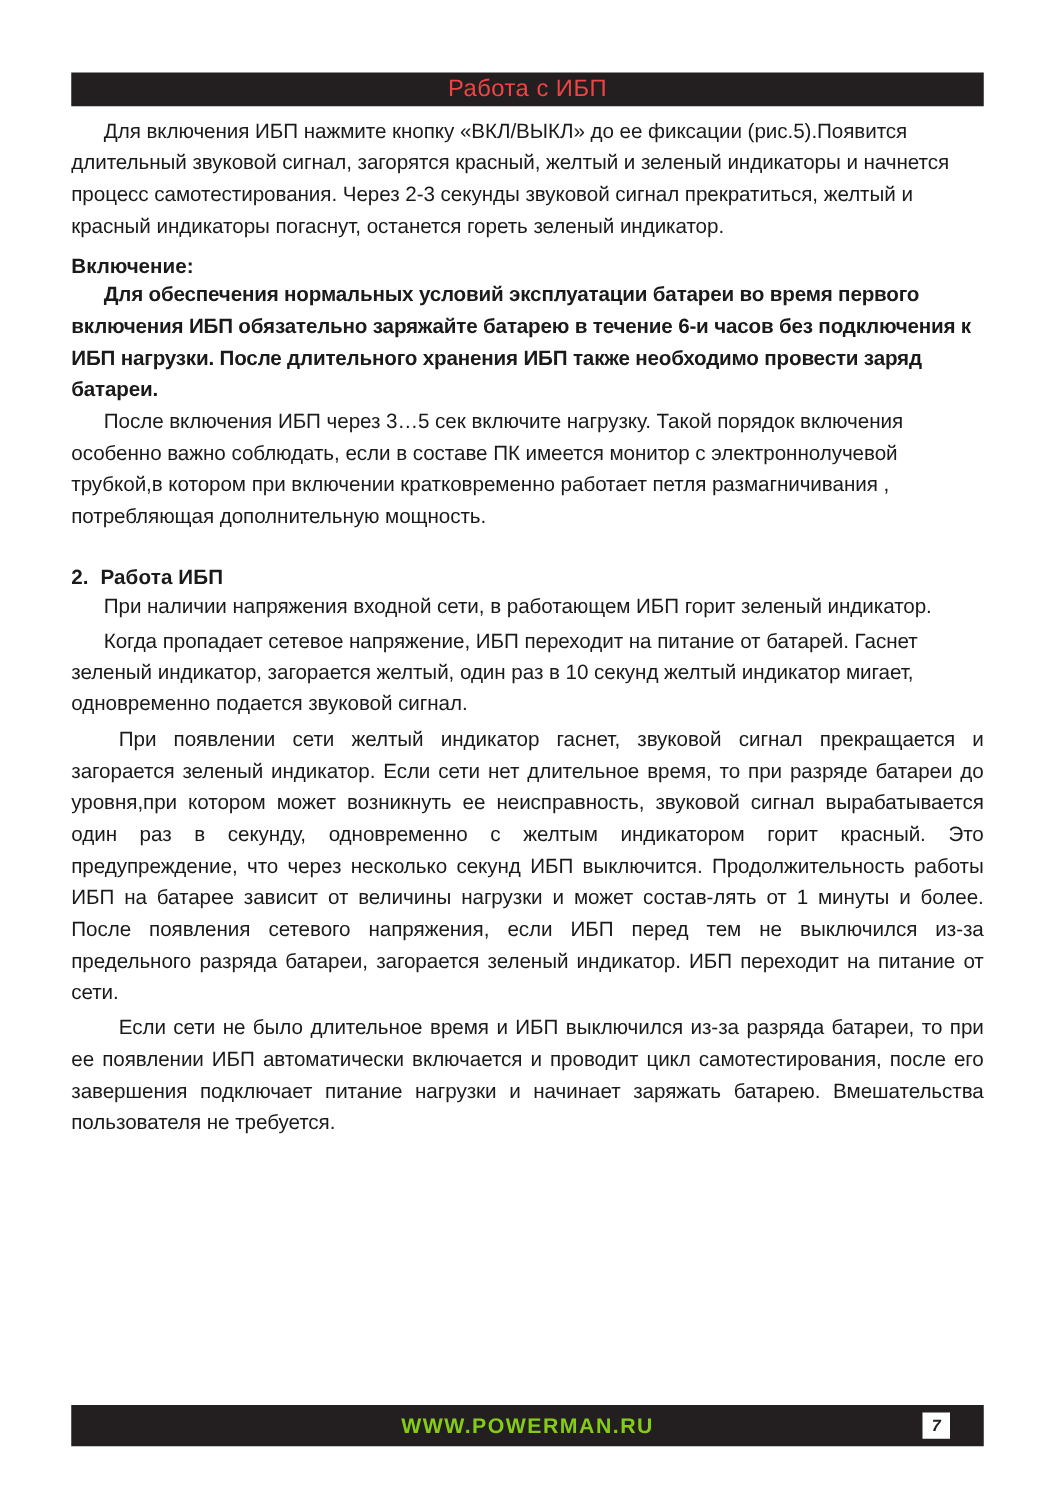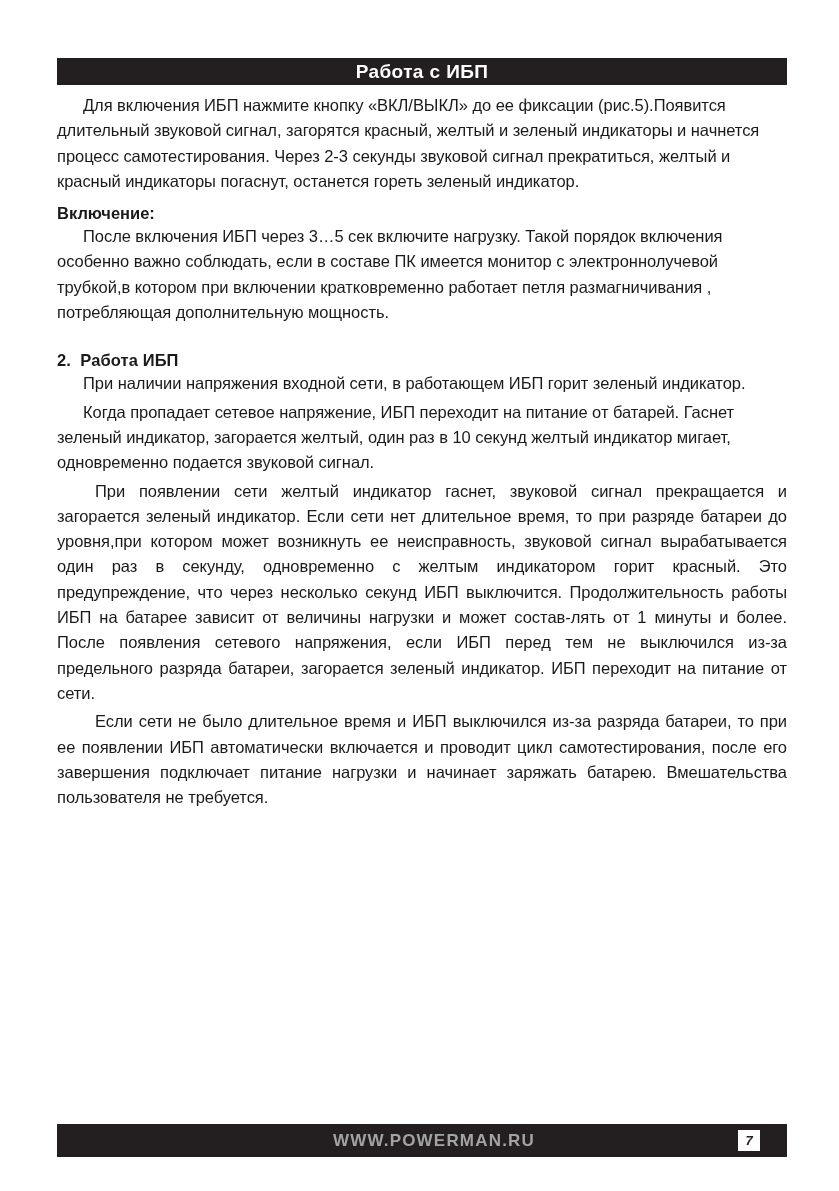--- a/index.html
+++ b/index.html
@@ -34,23 +34,23 @@
 
   
   .title-bar {
     background: #231f20;
     height: 27px;
     line-height: 27px;
     text-align: center;
     margin-bottom: 8px;
   }
   .title-bar-text {
-    color: #ffffff;
+    color: #ef4444;
     font-size: 19px;
-    font-weight: bold;
+    font-weight: normal;
     letter-spacing: 0.4px;
   }
 
   
   .section-heading {
     font-size: 16.5px;
     font-weight: bold;
     letter-spacing: 0.1px;
     margin: 2px 0 1px 0;
     white-space: pre;
@@ -98,27 +98,27 @@
   .footer-bar {
     position: absolute;
     left: 57px;
     top: 1124px;
     width: 730px;
     height: 33px;
     background: #231f20;
   }
   .footer-url {
     position: absolute;
-    left: 12px;
+    left: 0;
     top: 0;
     width: 730px;
     height: 33px;
     line-height: 33px;
     text-align: center;
-    color: #a3a3a3;
+    color: #84cc16;
     font-size: 17px;
     font-weight: bold;
     letter-spacing: 1.2px;
   }
   .page-number-box {
     position: absolute;
     right: 27px;
     top: 6px;
     width: 22px;
     height: 21px;
@@ -140,20 +140,21 @@
 
     <div class="title-bar">
       <span class="title-bar-text">Работа с ИБП</span>
     </div>
 
 
     <p class="para-left indent">Для включения ИБП нажмите кнопку «ВКЛ/ВЫКЛ» до ее фиксации (рис.5).Появится длительный звуковой сигнал, загорятся красный, желтый и зеленый индикаторы и начнется процесс самотестирования. Через 2-3 секунды звуковой сигнал прекратиться, желтый и красный индикаторы погаснут, останется гореть зеленый индикатор.</p>
 
     <div class="inline-heading">Включение:</div>
 
+    <p class="para-left indent bold-block">Для обеспечения нормальных условий эксплуатации батареи во время первого включения ИБП обязательно заряжайте батарею в течение 6-и часов без подключения к ИБП нагрузки. После длительного хранения ИБП также необходимо провести заряд батареи.</p>
 
     <p class="para-left indent gap-top">После включения ИБП через 3…5 сек включите нагрузку. Такой порядок включения особенно важно соблюдать, если в составе ПК имеется монитор с электроннолучевой трубкой,в котором при включении кратковременно работает петля размагничивания , потребляющая дополнительную мощность.</p>
 
     <div class="section-heading spaced">2.  Работа ИБП</div>
 
     <p class="para-left indent">При наличии напряжения входной сети, в работающем ИБП горит зеленый индикатор.</p>
 
     <p class="para-left indent gap-top-sm">Когда пропадает сетевое напряжение, ИБП переходит на питание от батарей. Гаснет зеленый индикатор, загорается желтый, один раз в 10 секунд желтый индикатор мигает, одновременно подается звуковой сигнал.</p>
 
     <p class="para-just indent-lg gap-top-sm">При появлении сети желтый индикатор гаснет, звуковой сигнал прекращается и загорается зеленый индикатор. Если сети нет длительное время, то при разряде батареи до уровня,при котором может возникнуть ее неисправность, звуковой сигнал вырабатывается один раз в секунду, одновременно с желтым индикатором горит красный. Это предупреждение, что через несколько секунд ИБП выключится. Продолжительность работы ИБП на батарее зависит от величины нагрузки и может состав-лять от 1 минуты и более. После появления сетевого напряжения, если ИБП перед тем не выключился из-за предельного разряда батареи, загорается зеленый индикатор. ИБП переходит на питание от сети.</p>

